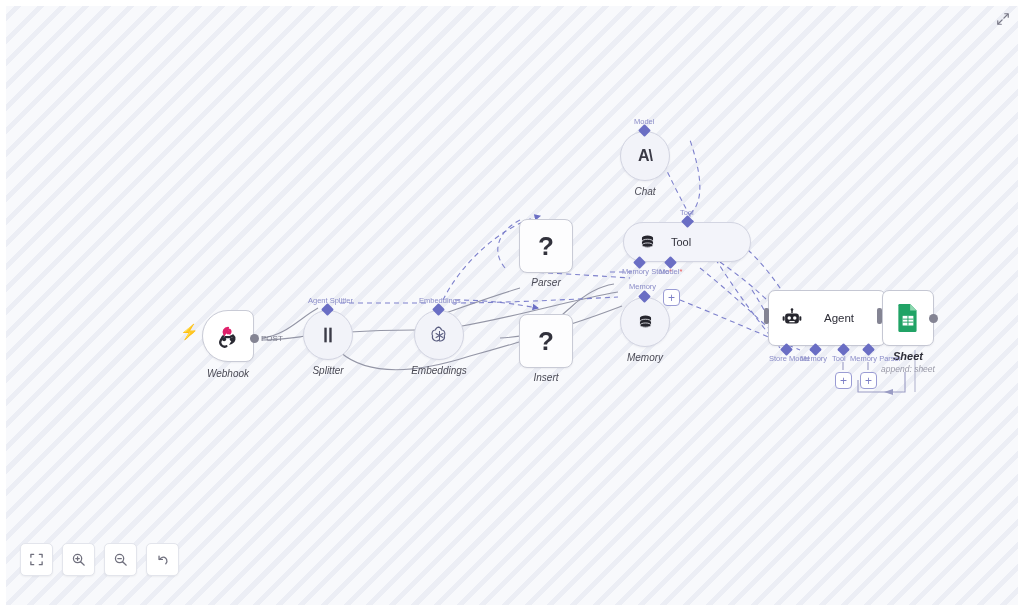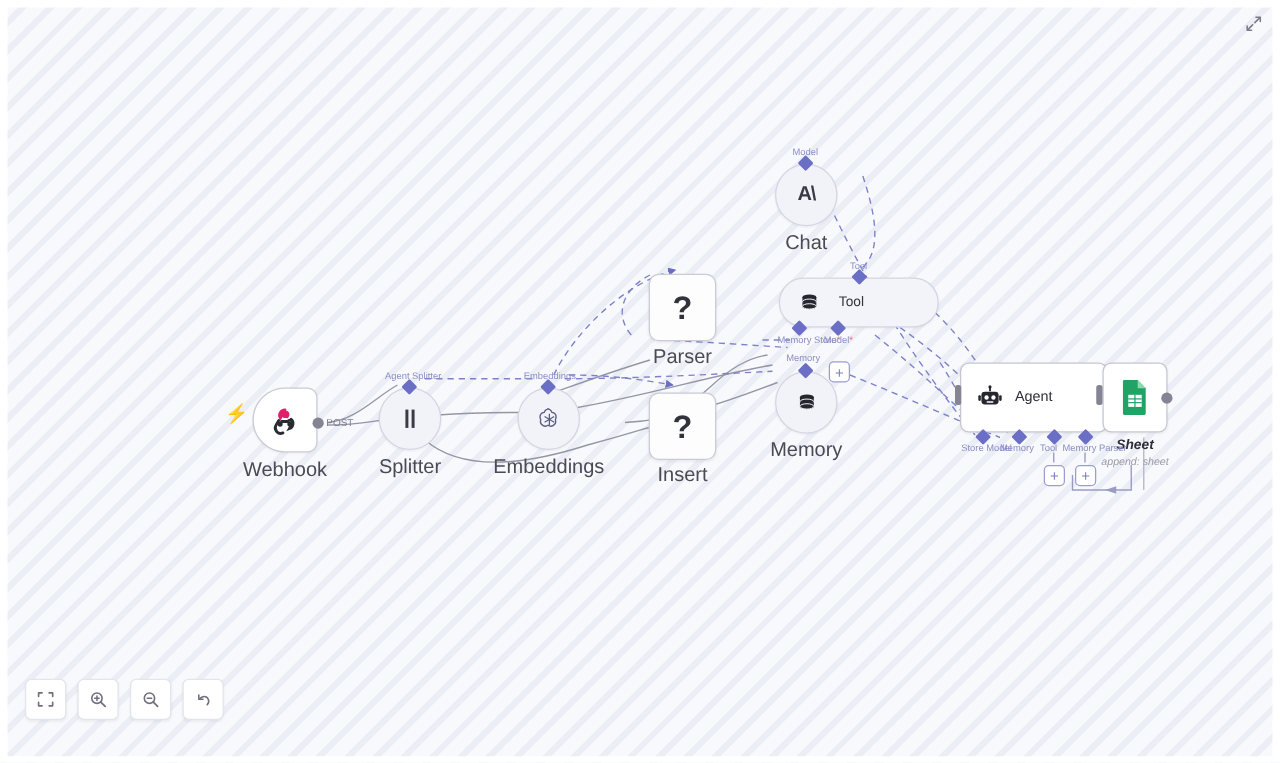--- a/index.html
+++ b/index.html
@@ -70,23 +70,24 @@
   
   .node {
     position: absolute;
     z-index: 5;
   }
   .node-label {
     position: absolute;
     left: 50%;
     transform: translateX(-50%);
     white-space: nowrap;
-    font-size: 16px;
+    font-size: 10px;
     color: #4a4a55;
     text-align: center;
+    font-style: italic;
   }
   .node-sub {
     position: absolute;
     left: 50%;
     transform: translateX(-50%);
     white-space: nowrap;
     font-size: 8.5px;
     color: #9a9aa8;
     text-align: left;
   }
@@ -161,21 +162,21 @@
   
   #node-agent .shape {
     width: 118px; height: 56px;
     background: #ffffff;
     border: 1px solid #c5c7d3;
     border-radius: 7px;
     box-sizing: border-box;
     display: flex;
     align-items: center;
     padding-left: 12px;
-    gap: 9px;
+    gap: 21px;
     box-shadow: 0 1px 2px rgba(30,30,60,0.06);
   }
   #node-agent .agent-text {
     font-size: 11.5px;
     color: #2e2e38;
   }
 
   
   #node-sheet .shape {
     width: 52px; height: 56px;

